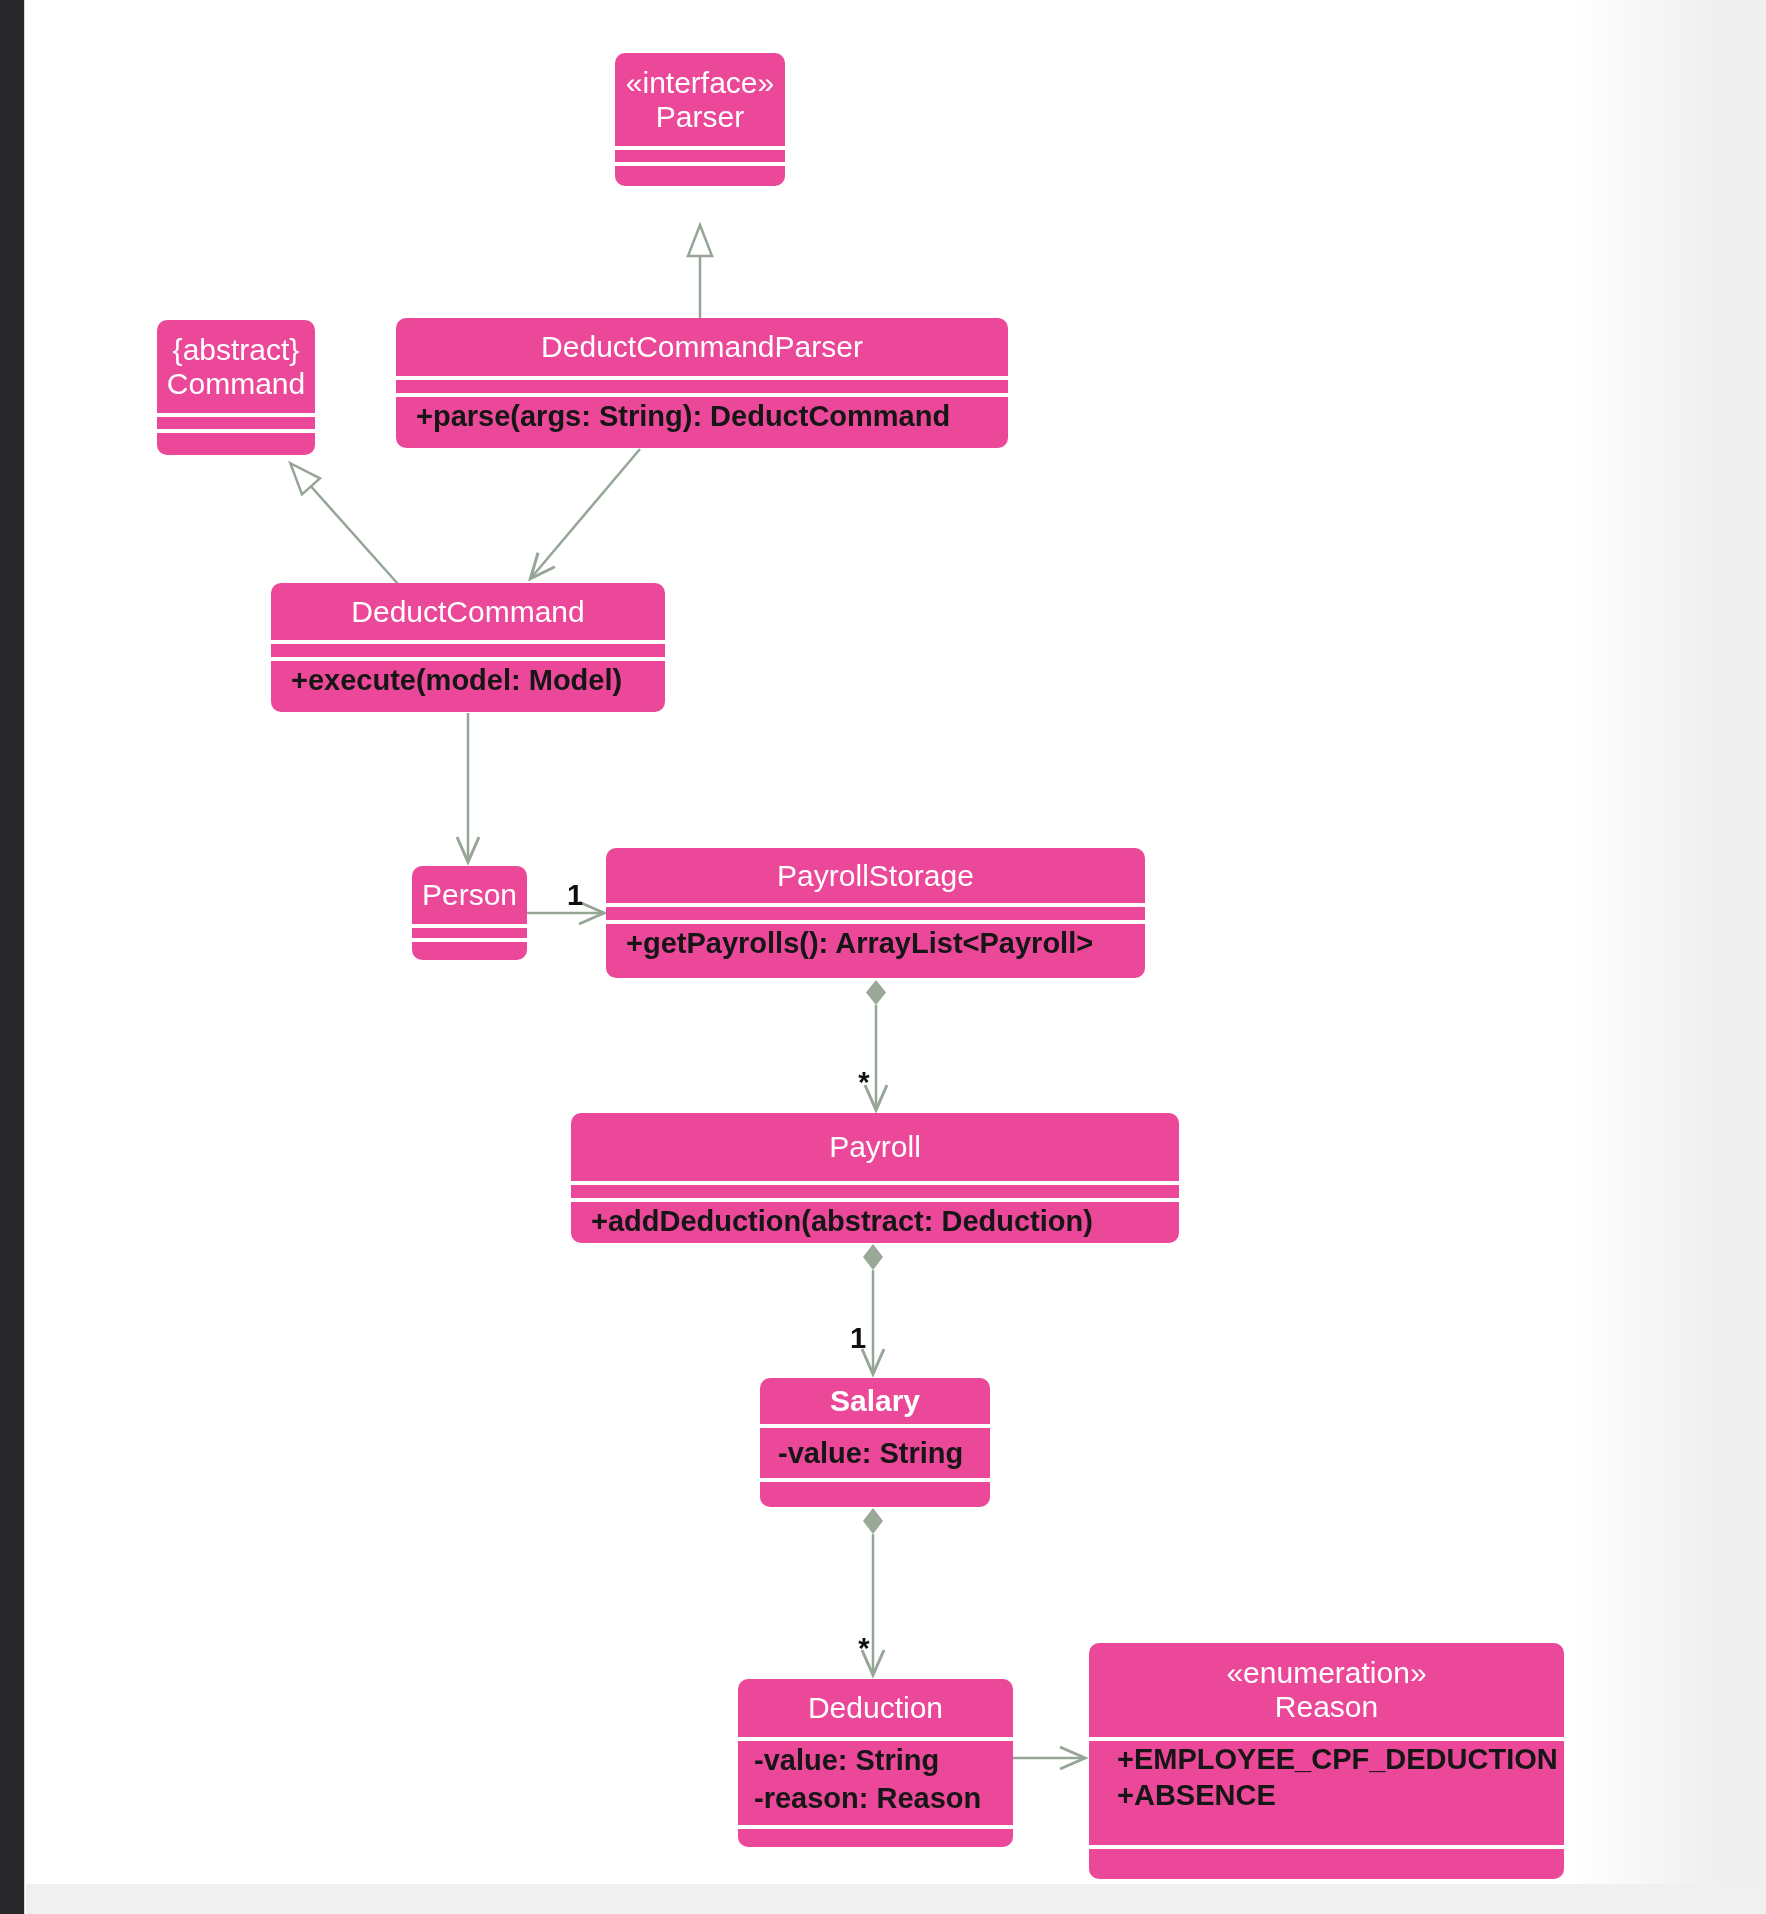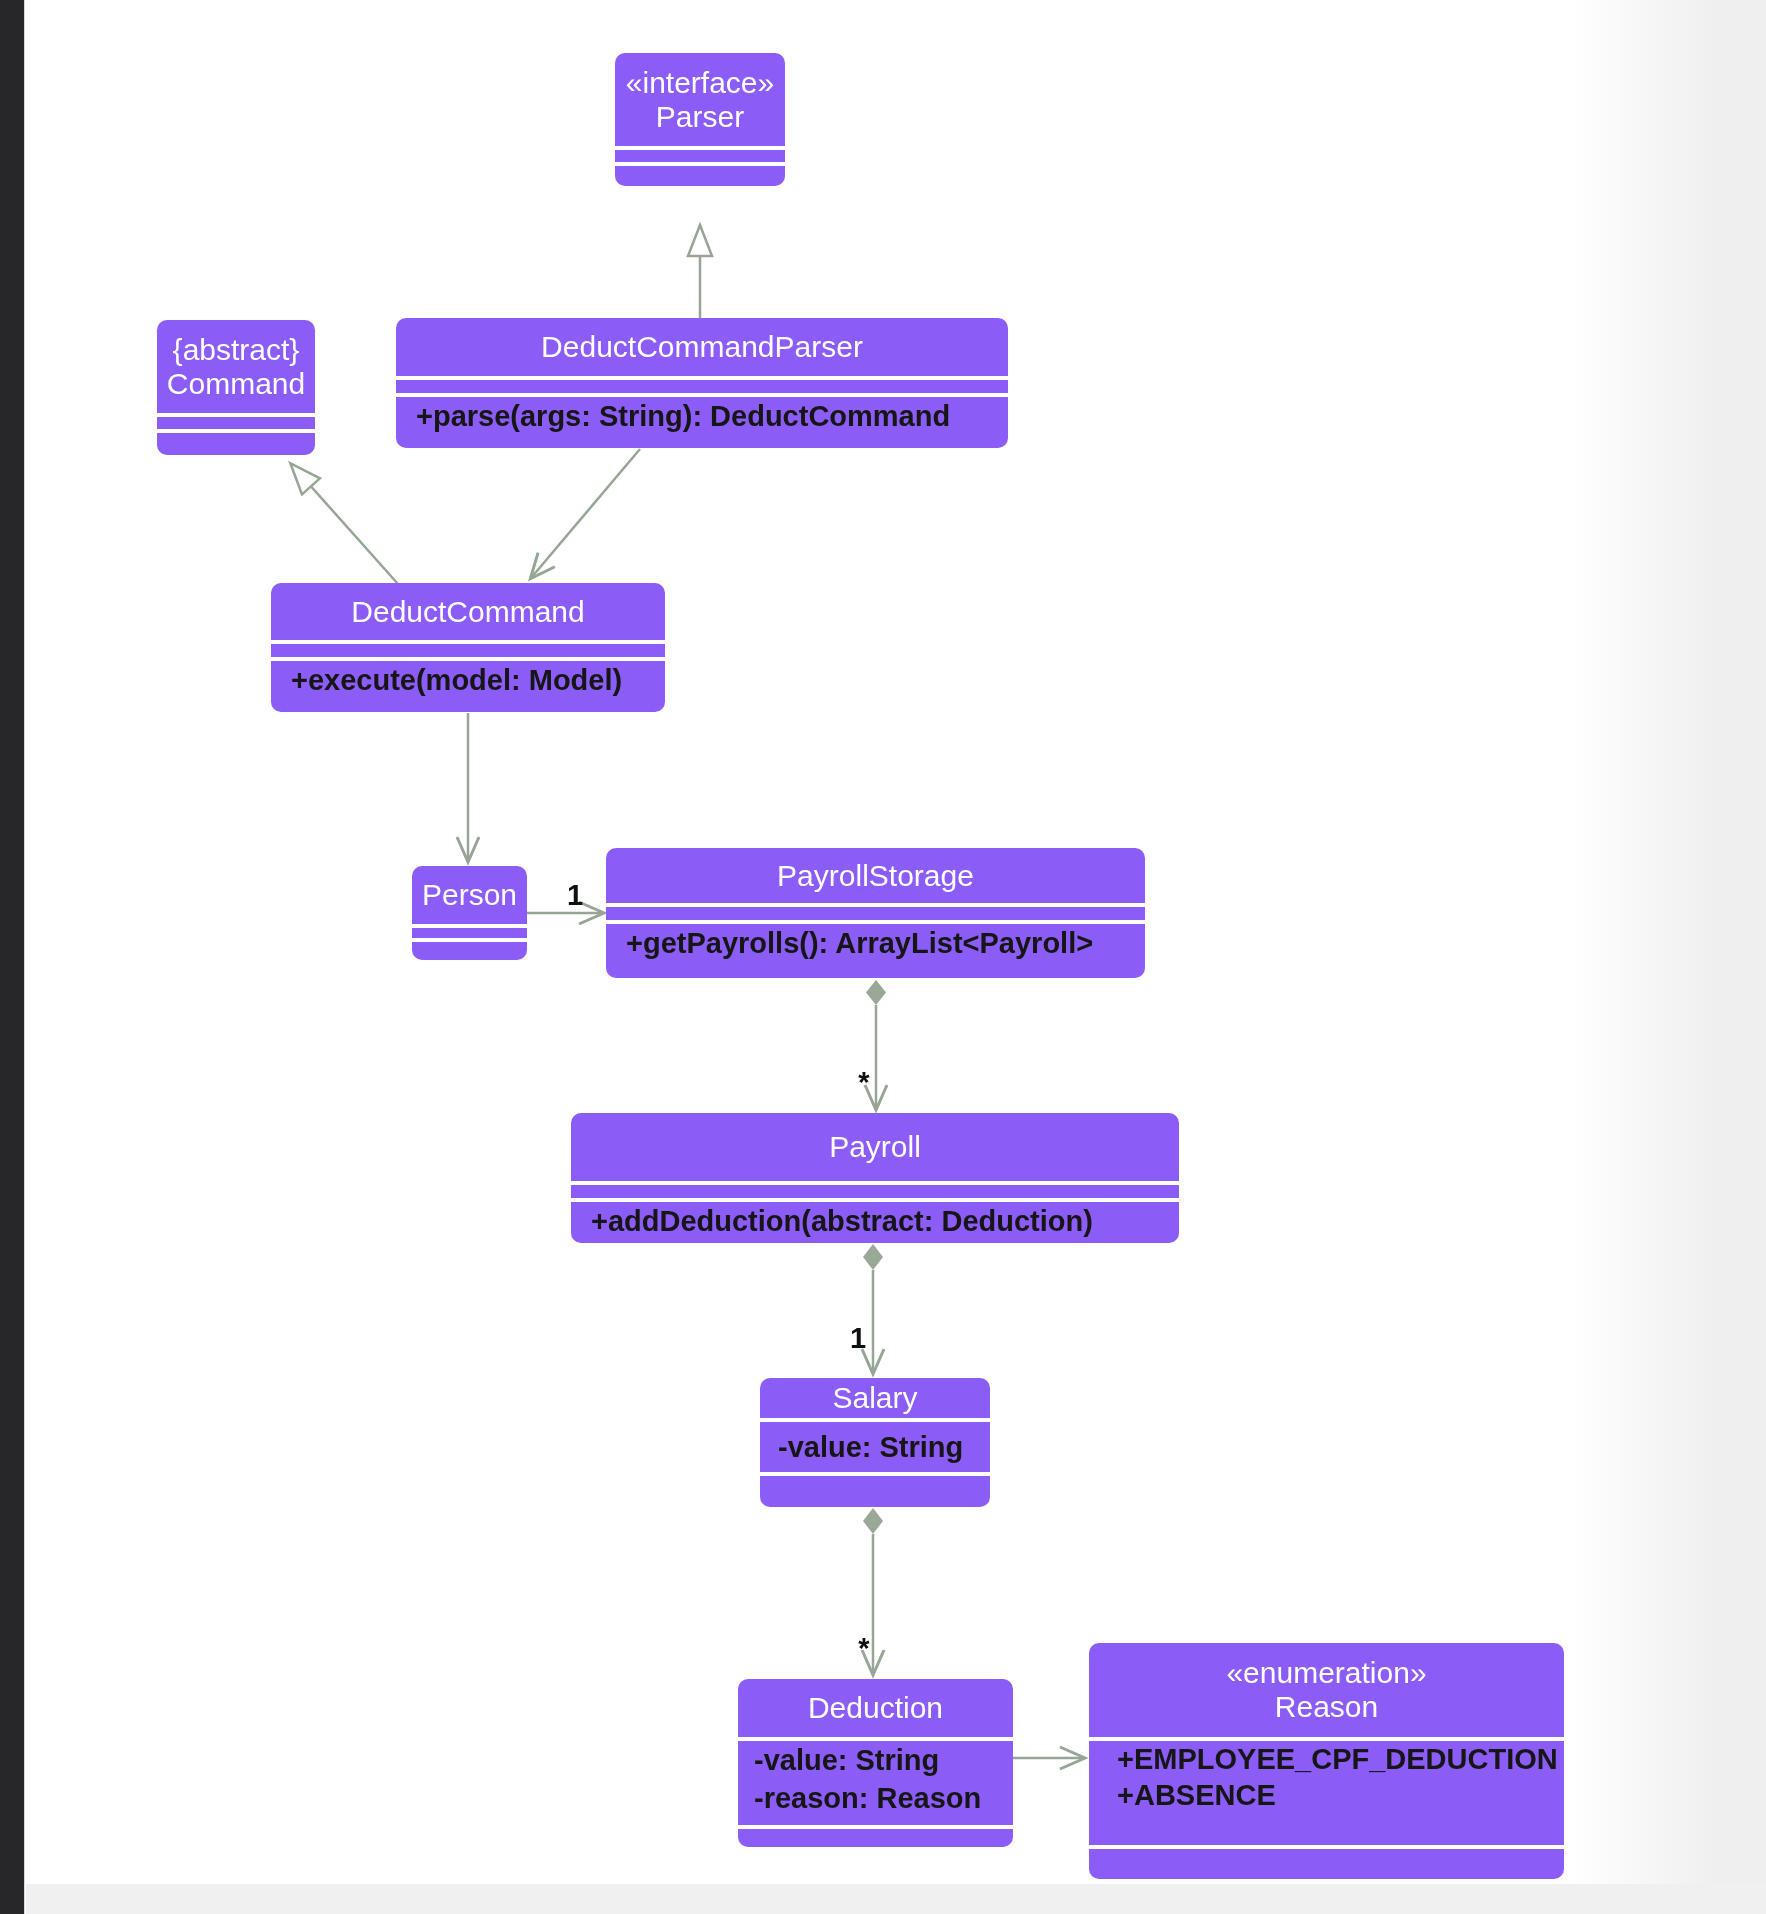--- a/index.html
+++ b/index.html
@@ -9,21 +9,21 @@
 
   .left-bar   { position:absolute; left:0; top:0; width:25px; height:1914px;
                 background:#27272a; border-right:1px solid #d8d8d8; }
   .bottom-strip{ position:absolute; left:26px; top:1884px; width:1740px; height:30px;
                 background:#f0f0f0; }
   .right-fade { position:absolute; top:0; left:1570px; width:196px; height:1884px;
                 background:linear-gradient(to right, rgba(240,240,240,0), #efefef 75%); }
 
   svg.edges { position:absolute; left:0; top:0; width:1766px; height:1914px; }
 
-  .uml { position:absolute; background:#8b5cf6; border-radius:10px;
+  .uml { position:absolute; background:#ec4899; border-radius:10px;
          display:flex; flex-direction:column; overflow:hidden; }
   .uml .ttl { flex:0 0 auto; display:flex; flex-direction:column;
               align-items:center; justify-content:center;
               color:#ffffff; font-size:30px; line-height:34px; text-align:center; }
   .uml .sec { border-top:4px solid #ffffff; flex:0 0 auto; }
   .uml .fill { flex:1 1 auto; }
   .uml .members { border-top:4px solid #ffffff; color:#161616; font-weight:bold;
                   font-size:29px; display:flex; flex-direction:column;
                   padding-left:20px; line-height:38px; }
 
@@ -39,21 +39,21 @@
   #cls-dcp .ttl  { height:58px; }
   #cls-dc        { left:271px;  top:583px;  width:394px; height:129px; }
   #cls-dc .ttl   { height:57px; }
   #cls-person    { left:412px;  top:866px;  width:115px; height:94px; }
   #cls-person .ttl { height:58px; }
   #cls-ps        { left:606px;  top:848px;  width:539px; height:130px; }
   #cls-ps .ttl   { height:55px; }
   #cls-payroll   { left:571px;  top:1113px; width:608px; height:130px; }
   #cls-payroll .ttl { height:68px;text-align:center; }
   #cls-salary    { left:760px;  top:1378px; width:230px; height:129px; }
-  #cls-salary .ttl { height:40px; }
+  #cls-salary .ttl { height:46px;font-weight:bold; }
   #cls-salary .members { justify-content:center; padding-left:18px; }
   #cls-deduction { left:738px;  top:1679px; width:275px; height:168px; }
   #cls-deduction .ttl { height:58px; }
   #cls-deduction .members { height:88px; padding-left:16px; }
   #cls-reason    { left:1089px; top:1643px; width:475px; height:236px; }
   #cls-reason .ttl { height:94px; }
   #cls-reason .members { height:108px; line-height:36px; padding-left:28px; }
 
   .strip16 { height:16px; }
   .strip14 { height:14px; }

